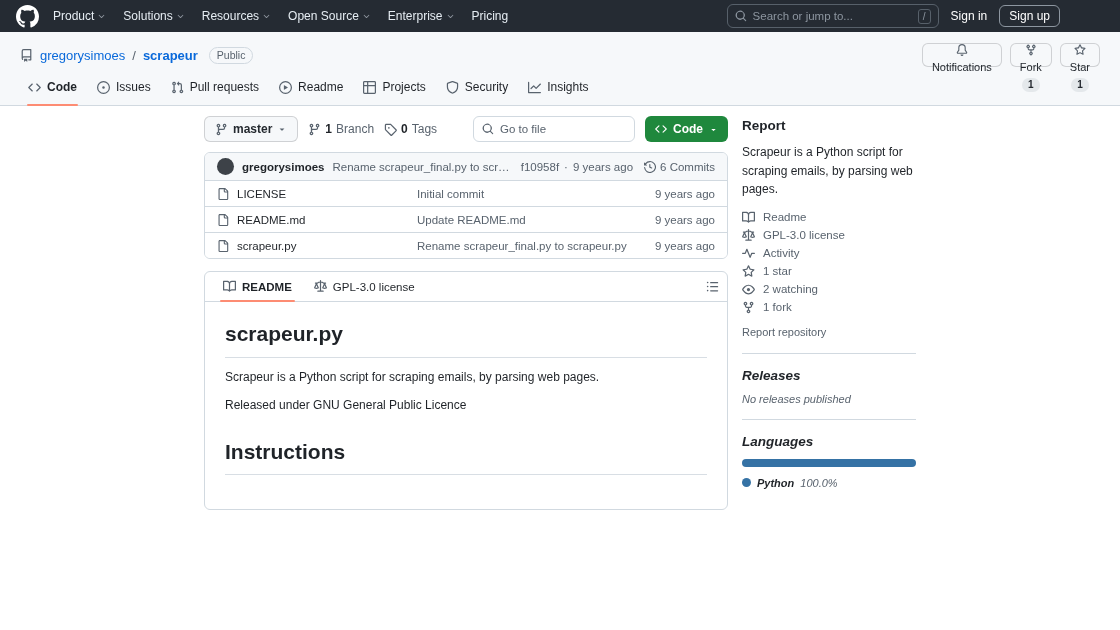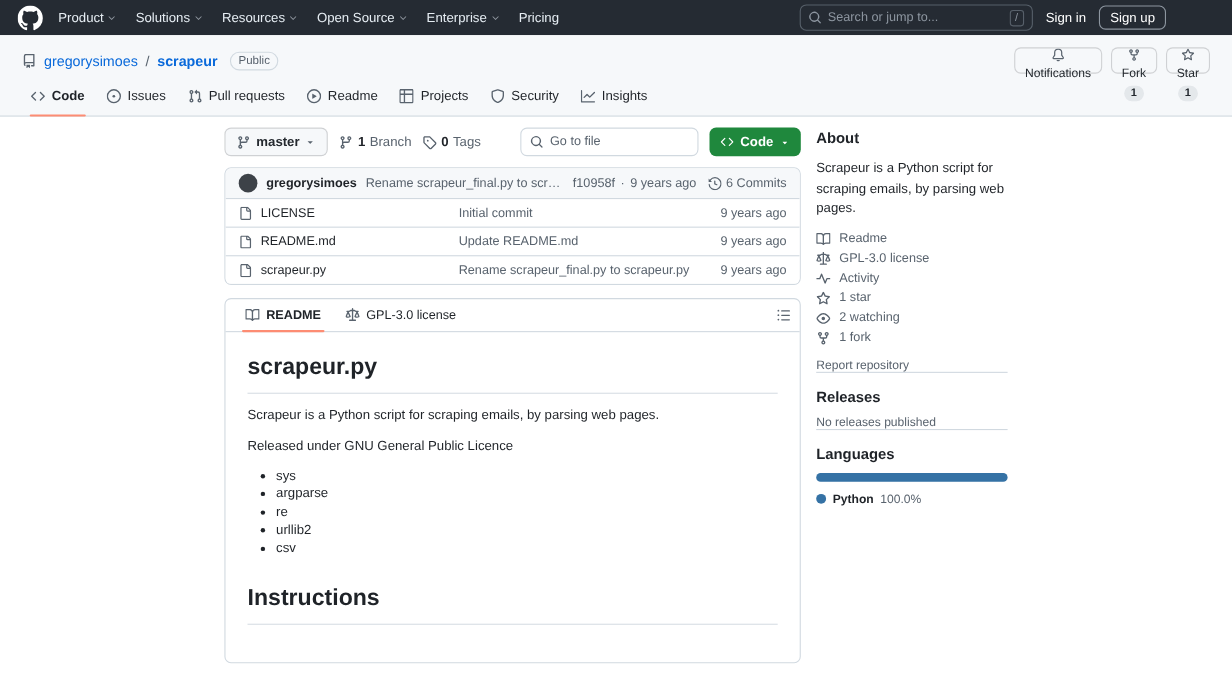--- a/index.html
+++ b/index.html
@@ -97,21 +97,21 @@
   .markdown ul { padding-left:26px; margin:10px 0; }
   .markdown li { line-height:16.5px; }
 
   
   .sidebar h2 { font-size:13.5px; font-weight:700; margin-bottom:10px; color:#1f2328; }
   .about-desc { font-size:12px; line-height:1.55; margin-bottom:12px; color:#1f2328; }
   .meta-list { list-style:none; display:flex; flex-direction:column; gap:5px; }
   .meta-item { display:flex; align-items:center; gap:8px; color:#59636e; font-size:11.5px; cursor:pointer; }
   .meta-item .icon svg { width:13px; height:13px; }
   .report-link { display:inline-block; margin-top:12px; color:#59636e; font-size:11px; }
-  .side-section { border-top:1px solid #d1d9e0; padding-top:14px; }
+  .side-section { border-top:1px solid #d1d9e0; margin-top:14px; padding-top:14px;font-style:italic; }
   .empty-text { color:#59636e; font-size:11px; }
   .lang-bar { height:8px; border-radius:4px; background:var(--python,#3572A5); margin:2px 0 10px 0; cursor:pointer; }
   .lang-list { list-style:none; }
   .lang-item { display:flex; align-items:center; gap:6px; font-size:11px; cursor:pointer; }
   .lang-dot { width:9px; height:9px; border-radius:50%; background:var(--python,#3572A5); }
   .lang-name { font-weight:700; color:#1f2328; }
   .lang-pct { color:#59636e; }
 </style>
 </head>
 <body>
@@ -423,35 +423,28 @@
         <button class="outline-btn icon">
             <svg viewBox="0 0 16 16" fill="currentColor" aria-hidden="true">
               <path d="M5.75 2.5h8.5a.75.75 0 0 1 0 1.5h-8.5a.75.75 0 0 1 0-1.5Zm0 5h8.5a.75.75 0 0 1 0 1.5h-8.5a.75.75 0 0 1 0-1.5Zm0 5h8.5a.75.75 0 0 1 0 1.5h-8.5a.75.75 0 0 1 0-1.5ZM2 14a1 1 0 1 1 0-2 1 1 0 0 1 0 2Zm1-6a1 1 0 1 1-2 0 1 1 0 0 1 2 0ZM2 4a1 1 0 1 1 0-2 1 1 0 0 1 0 2Z"></path>
             </svg>
           </button>
       </div>
       <div class="markdown">
         <h1>scrapeur.py</h1>
         <p>Scrapeur is a Python script for scraping emails, by parsing web pages.</p>
         <p>Released under GNU General Public Licence</p>
-        <ul>
-            <li>sys</li>
-            <li>argparse</li>
-            <li>re</li>
-            <li>urllib2</li>
-            <li>csv</li>
-          </ul>
         <h1 class="md-h1-2">Instructions</h1>
 
       </div>
     </div>
   </div>
 
   <aside class="sidebar">
-    <h2>About</h2>
+    <h2>Report</h2>
     <p class="about-desc">Scrapeur is a Python script for scraping emails, by parsing web pages.</p>
     <ul class="meta-list">
         <li class="meta-item">
         <span class="icon">
             <svg viewBox="0 0 16 16" fill="currentColor" aria-hidden="true">
               <path d="M0 1.75A.75.75 0 0 1 .75 1h4.253c1.227 0 2.317.59 3 1.501A3.743 3.743 0 0 1 11.006 1h4.245a.75.75 0 0 1 .75.75v10.5a.75.75 0 0 1-.75.75h-4.507a2.25 2.25 0 0 0-1.591.659l-.622.621a.75.75 0 0 1-1.06 0l-.622-.621A2.25 2.25 0 0 0 5.258 13H.75a.75.75 0 0 1-.75-.75Zm7.251 10.324.004-5.073-.002-2.253A2.25 2.25 0 0 0 5.003 2.5H1.5v9h3.757a3.75 3.75 0 0 1 1.994.574ZM8.755 4.75l-.004 7.322a3.752 3.752 0 0 1 1.992-.572H14.5v-9h-3.495a2.25 2.25 0 0 0-2.25 2.25Z"></path>
             </svg>
           </span>
         <span>Readme</span>
       </li>

